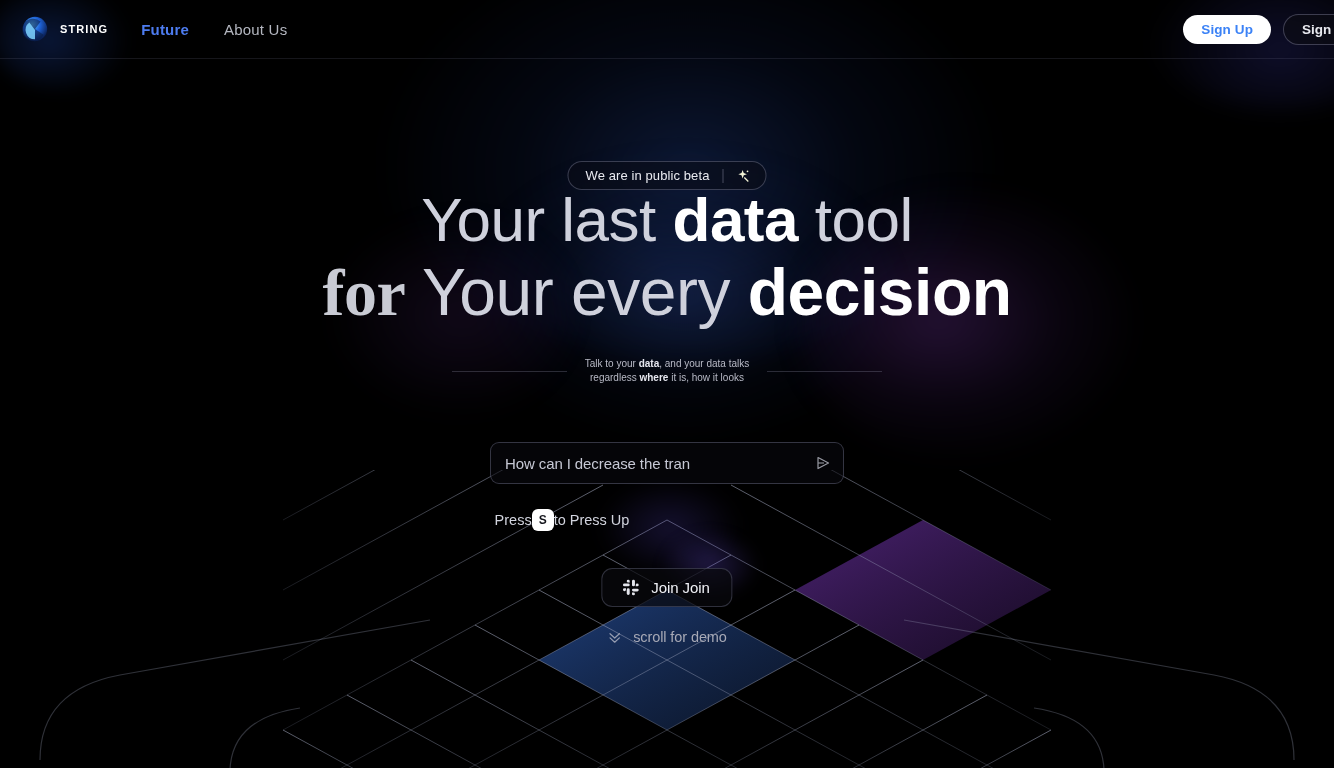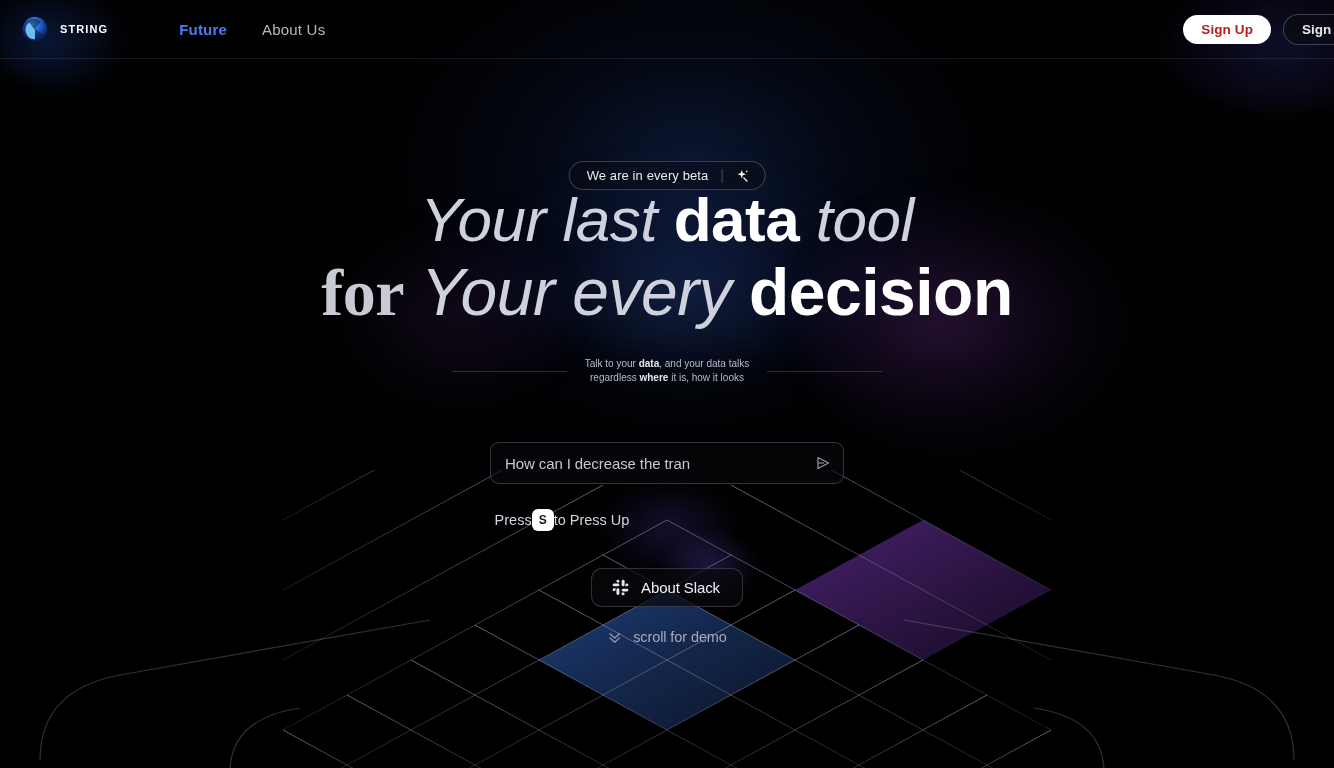--- a/index.html
+++ b/index.html
@@ -62,26 +62,26 @@
   .navbar {
     position:absolute; left:0; top:0; width:1334px; height:59px;
     border-bottom:1px solid rgba(120,120,150,0.18);
     display:flex; align-items:center; z-index:20;
   }
   .brand { display:flex; align-items:center; gap:10px; margin-left:20px; }
   .brand-logo { width:30px; height:30px; display:block; }
   .brand-name {
     color:#ffffff; font-size:11px; font-weight:bold; letter-spacing:1.1px;
   }
-  .nav-links { display:flex; align-items:center; gap:35px; margin-left:71px; }
+  .nav-links { display:flex; align-items:center; gap:35px; margin-left:33px; }
   .nav-link { font-size:15px; color:#b4b7c0; letter-spacing:0.2px; cursor:pointer; }
   .nav-link.active { color:#4d7cf0; font-weight:bold; }
   .nav-actions { margin-left:auto; display:flex; align-items:center; gap:12px; margin-right:-32px; }
   .btn-signup {
-    background:#ffffff; color:#b91c1c; font-size:13.5px; font-weight:bold;
+    background:#ffffff; color:#3b82f6; font-size:13.5px; font-weight:bold;
     padding:7px 18px; border-radius:999px; border:none; cursor:pointer;
     letter-spacing:0.1px; white-space:nowrap;
   }
   .btn-signin {
     background:rgba(12,12,18,0.6); color:#e8e9ef; font-size:13.5px; font-weight:bold;
     padding:7px 18px; border-radius:999px; cursor:pointer;
     border:1px solid rgba(140,140,170,0.40); white-space:nowrap;
   }
 
   
@@ -103,21 +103,21 @@
   .headline {
     position:absolute; left:0; top:130px; width:1334px;
     text-align:center; line-height:1.0;
     color:#d6d8e2; font-weight:300;
   }
   .hl-line { display:block; white-space:nowrap; }
   .hl-line1 { font-size:62px; letter-spacing:-0.5px; }
   .hl-line2 { font-size:66px; letter-spacing:-0.5px; margin-top:8px;text-align:center; }
   .hl-bold { font-weight:bold; color:#ffffff; }
   .hl-serif { font-family:"Liberation Serif", serif; font-weight:bold; color:#c9cbd4; }
-  .hl-light { color:#cfd1dc;font-style:italic; }
+  .hl-light { color:#cfd1dc; }
 
   .sub-wrap {
     position:absolute; left:0; top:298px; width:1334px;
     display:flex; align-items:center; justify-content:center; gap:0;
   }
   .sub-rule { width:115px; height:1px; background:rgba(150,152,175,0.28); }
   .sub-rule.left { margin-right:18px; }
   .sub-rule.right { margin-left:18px; }
   .subtitle {
     text-align:center; color:#b8bac6; font-size:10px; line-height:1.42;
@@ -262,21 +262,21 @@
 
     <div class="nav-actions">
       <button class="btn-signup">Sign Up</button>
       <button class="btn-signin">Sign In</button>
     </div>
   </div>
 
   <div class="hero">
 
     <div class="beta-badge">
-      <span class="beta-text">We are in every beta</span>
+      <span class="beta-text">We are in public beta</span>
       <span class="beta-sep"></span>
       <svg class="beta-spark" viewBox="0 0 16 16">
         <path d="M7 1 L8.3 4.6 L11.9 5.9 L8.3 7.2 L7 10.8 L5.7 7.2 L2.1 5.9 L5.7 4.6 Z" fill="#f2f3d6"></path>
         <path d="M9.4 9.2 L14 13.8 L13 14.8 L8.4 10.2 Z" fill="#f2f3d6"></path>
         <circle cx="12.6" cy="2.6" r="1" fill="#f2f3d6"></circle>
       </svg>
     </div>
 
     <div class="headline">
       <span class="hl-line hl-line1"><span class="hl-light">Your last </span><span class="hl-bold">data</span><span class="hl-light"> tool</span></span>
@@ -308,21 +308,21 @@
 
     <div class="slack-btn">
       <svg class="slack-icon" viewBox="0 0 24 24">
         <g fill="#e4e5ec">
           <path d="M5.1 15.1a2.1 2.1 0 1 1-2.1-2.1h2.1v2.1zm1.1 0a2.1 2.1 0 0 1 4.2 0v5.3a2.1 2.1 0 0 1-4.2 0v-5.3z"></path>
           <path d="M8.3 5.1a2.1 2.1 0 1 1 2.1-2.1v2.1H8.3zm0 1.1a2.1 2.1 0 0 1 0 4.2H3a2.1 2.1 0 0 1 0-4.2h5.3z"></path>
           <path d="M18.9 8.3a2.1 2.1 0 1 1 2.1 2.1h-2.1V8.3zm-1.1 0a2.1 2.1 0 0 1-4.2 0V3a2.1 2.1 0 0 1 4.2 0v5.3z"></path>
           <path d="M15.7 18.9a2.1 2.1 0 1 1-2.1 2.1v-2.1h2.1zm0-1.1a2.1 2.1 0 0 1 0-4.2H21a2.1 2.1 0 0 1 0 4.2h-5.3z"></path>
         </g>
       </svg>
-      <span class="slack-label">About Slack</span>
+      <span class="slack-label">Join Join</span>
     </div>
 
     <div class="scroll-demo">
       <svg class="chev-icon" viewBox="0 0 16 16">
         <path d="M3 4 L8 8.6 L13 4" fill="none" stroke="#b6b8c6" stroke-width="1.3" stroke-linecap="round" stroke-linejoin="round"></path>
         <path d="M3 8.4 L8 13 L13 8.4" fill="none" stroke="#b6b8c6" stroke-width="1.3" stroke-linecap="round" stroke-linejoin="round"></path>
       </svg>
       <span class="scroll-label">scroll for demo</span>
     </div>
 

